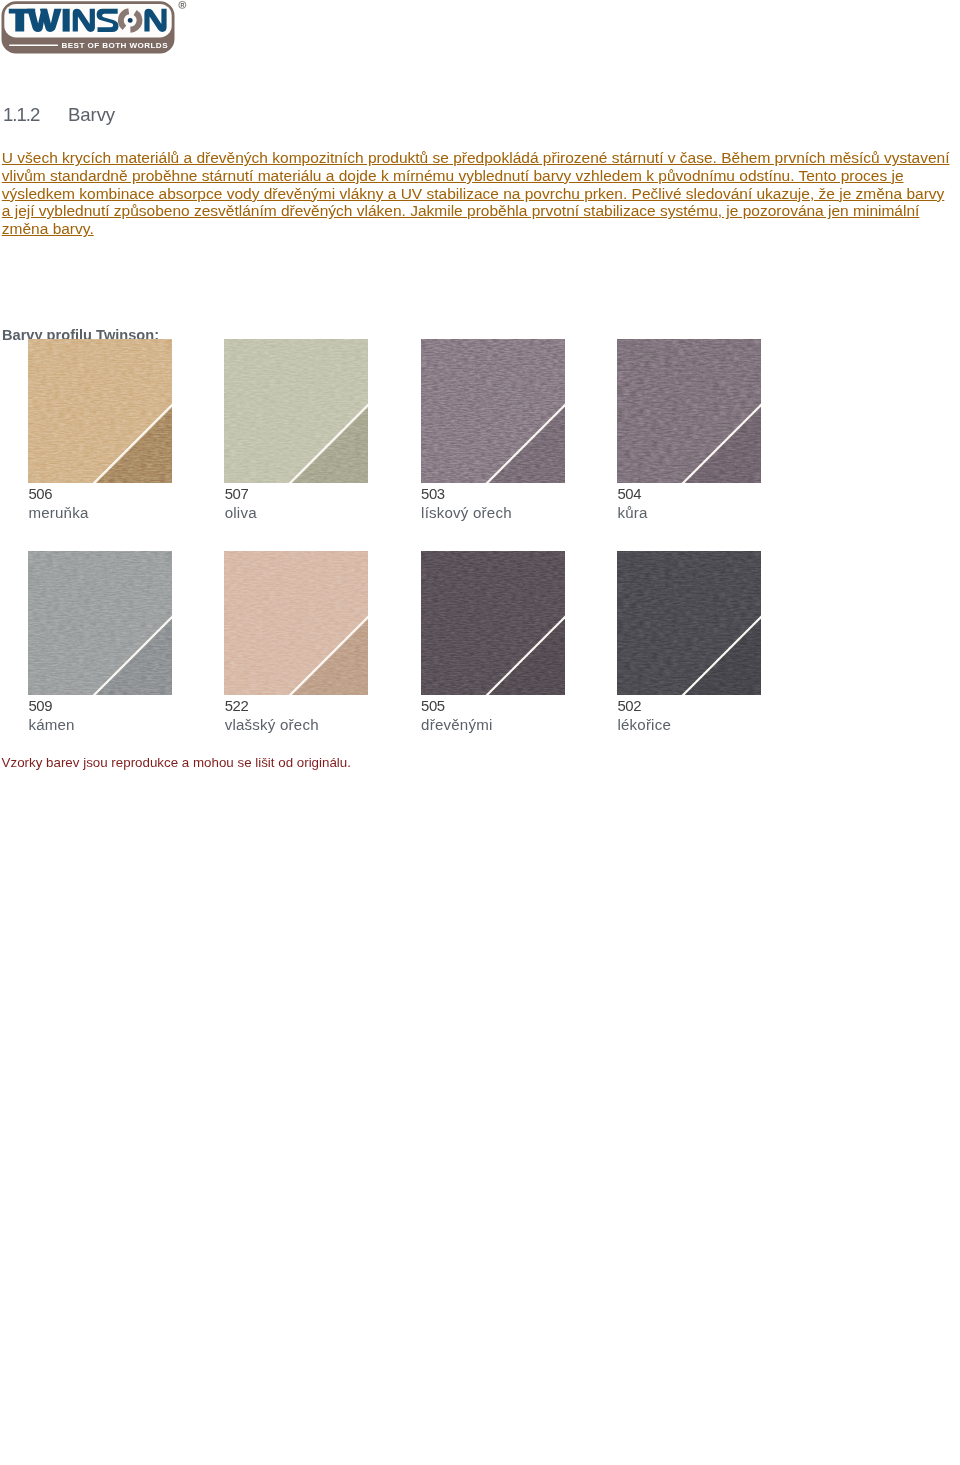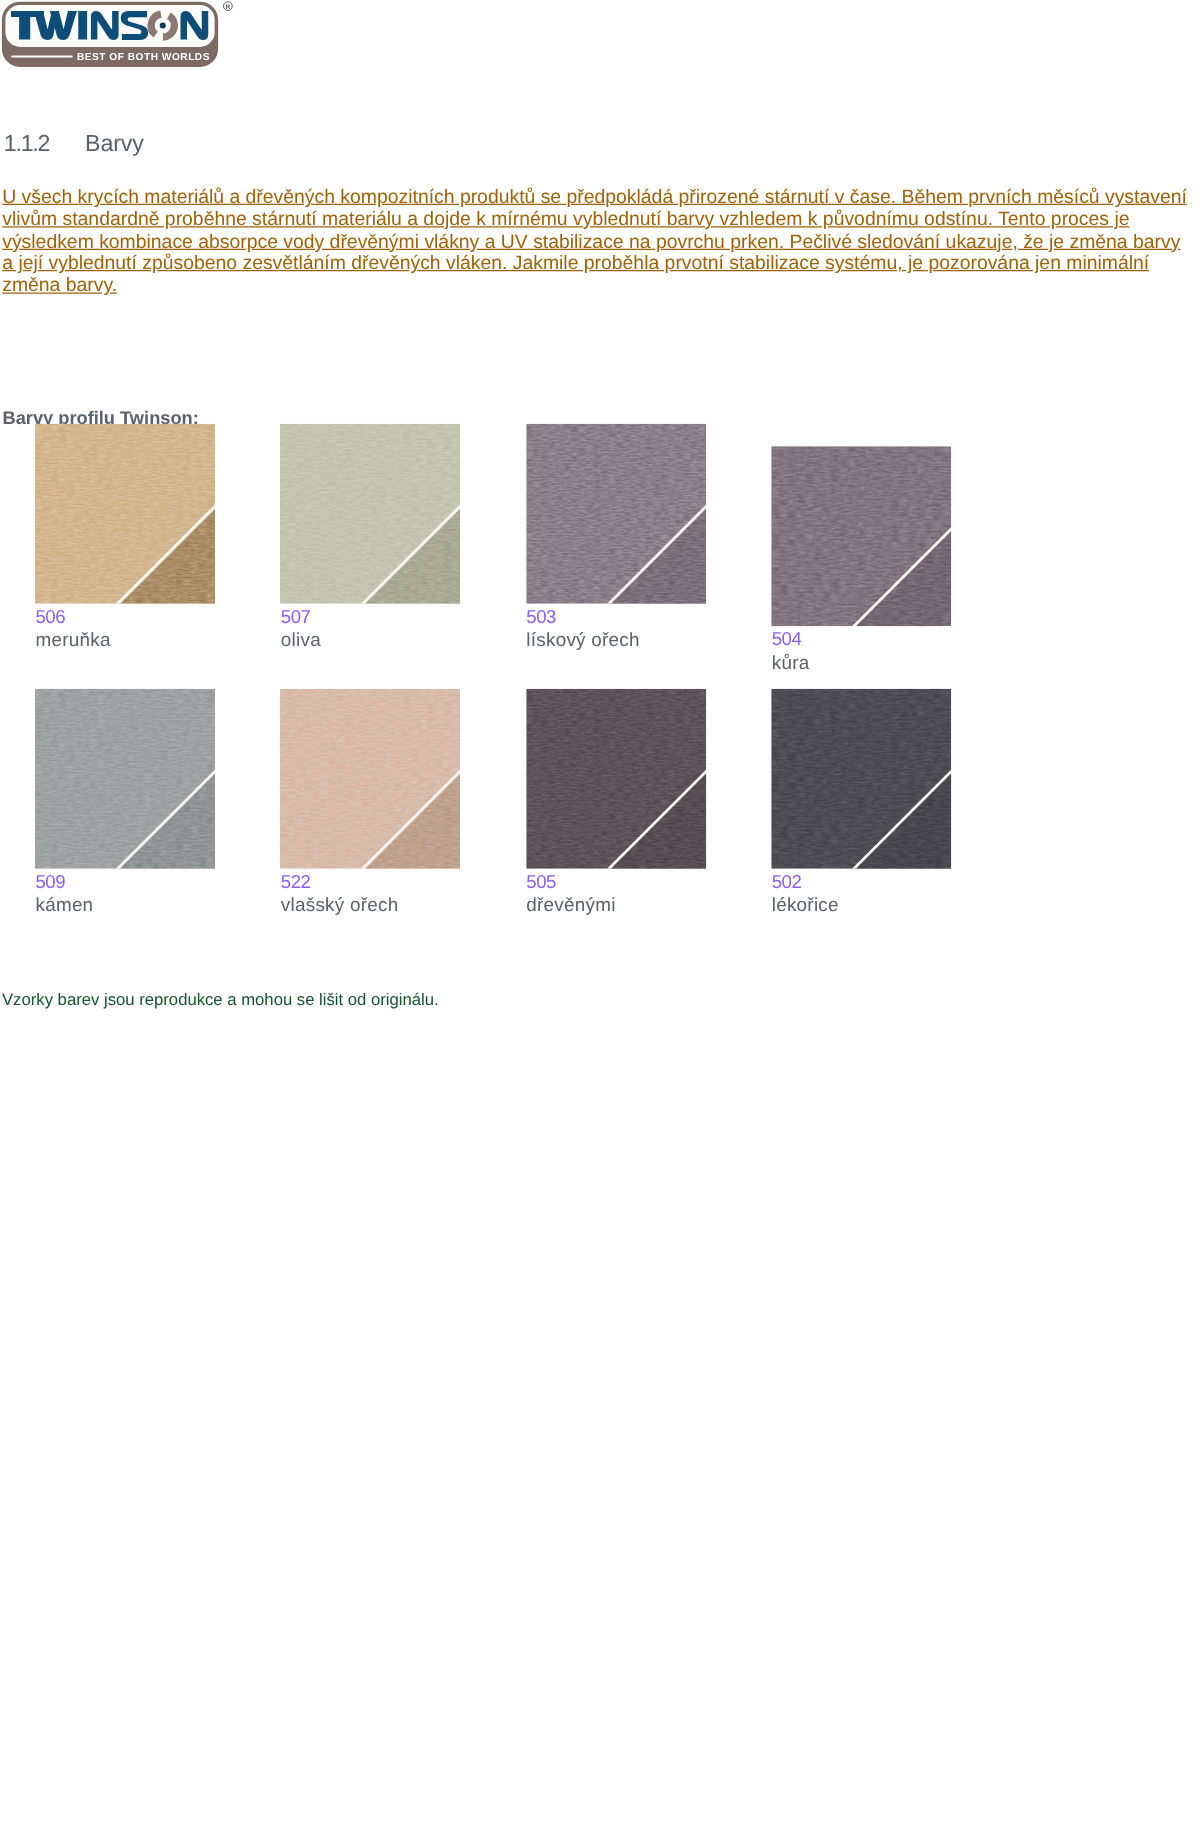--- a/index.html
+++ b/index.html
@@ -28,28 +28,28 @@
 
   
   .sw-grid{position:absolute;left:0;top:0;}
   .sw{position:absolute;width:144px;height:190px;}
   .sw .chip{position:relative;width:144px;height:144px;overflow:hidden;}
   .sw .chip .base{position:absolute;inset:0;}
   .sw .chip .tri{position:absolute;inset:0;}
   .sw .chip .tri svg{display:block;width:100%;height:100%;}
   .sw .chip .tex{position:absolute;inset:0;pointer-events:none;mix-blend-mode:overlay;}
   .sw .chip .tex svg{display:block;width:100%;height:100%;}
-  .sw .code{position:absolute;left:0.4px;top:148px;color:#8b5cf6;font-size:14.9px;
+  .sw .code{position:absolute;left:0.4px;top:148px;color:#404040;font-size:14.9px;
             line-height:1;letter-spacing:-0.4px;white-space:nowrap;}
   .sw .name{position:absolute;left:0.4px;top:166.2px;color:#5b6169;font-size:15.1px;
             line-height:1;letter-spacing:0.2px;white-space:nowrap;}
 
   
-  .fn{position:absolute;left:1.6px;color:#14532d;font-size:13.35px;line-height:16px;
-      white-space:nowrap;margin-top:37px;}
+  .fn{position:absolute;left:1.6px;color:#7f1d1d;font-size:13.35px;line-height:16px;
+      white-space:nowrap;}
   .fn1{top:755.4px;}
   .fn2{top:771.4px;}
 
   
   .pagenum{position:absolute;left:911px;top:1436px;color:#4e545c;font-size:26.5px;
            letter-spacing:-2.6px;white-space:nowrap;}
 </style>
 </head>
 <body>
 
@@ -199,21 +199,21 @@
           </div>
           <div class="tex">
             <svg viewBox="0 0 144 144" preserveAspectRatio="none">
               <rect width="144" height="144" filter="url(#grain2)" opacity="0.15"></rect>
             </svg>
           </div>
         </div>
         <div class="code">503</div>
         <div class="name">lískový ořech</div>
       </div>
-      <div class="sw" style="left: 617px; top: 357px;">
+      <div class="sw" style="left: 617px; top: 339px;">
         <div class="chip">
           <div class="base" style="background:#82757f"></div>
           <div class="tri">
             <svg viewBox="0 0 144 144" preserveAspectRatio="none" shape-rendering="geometricPrecision">
               <path d="M68.6 144 L144 68.6 L144 144 Z" fill="#746771"></path>
               <path d="M67.6 144 L144 67.6 L144 64.5 L64.5 144 Z" fill="#fcf9f4"></path>
             </svg>
           </div>
           <div class="tex">
             <svg viewBox="0 0 144 144" preserveAspectRatio="none">

